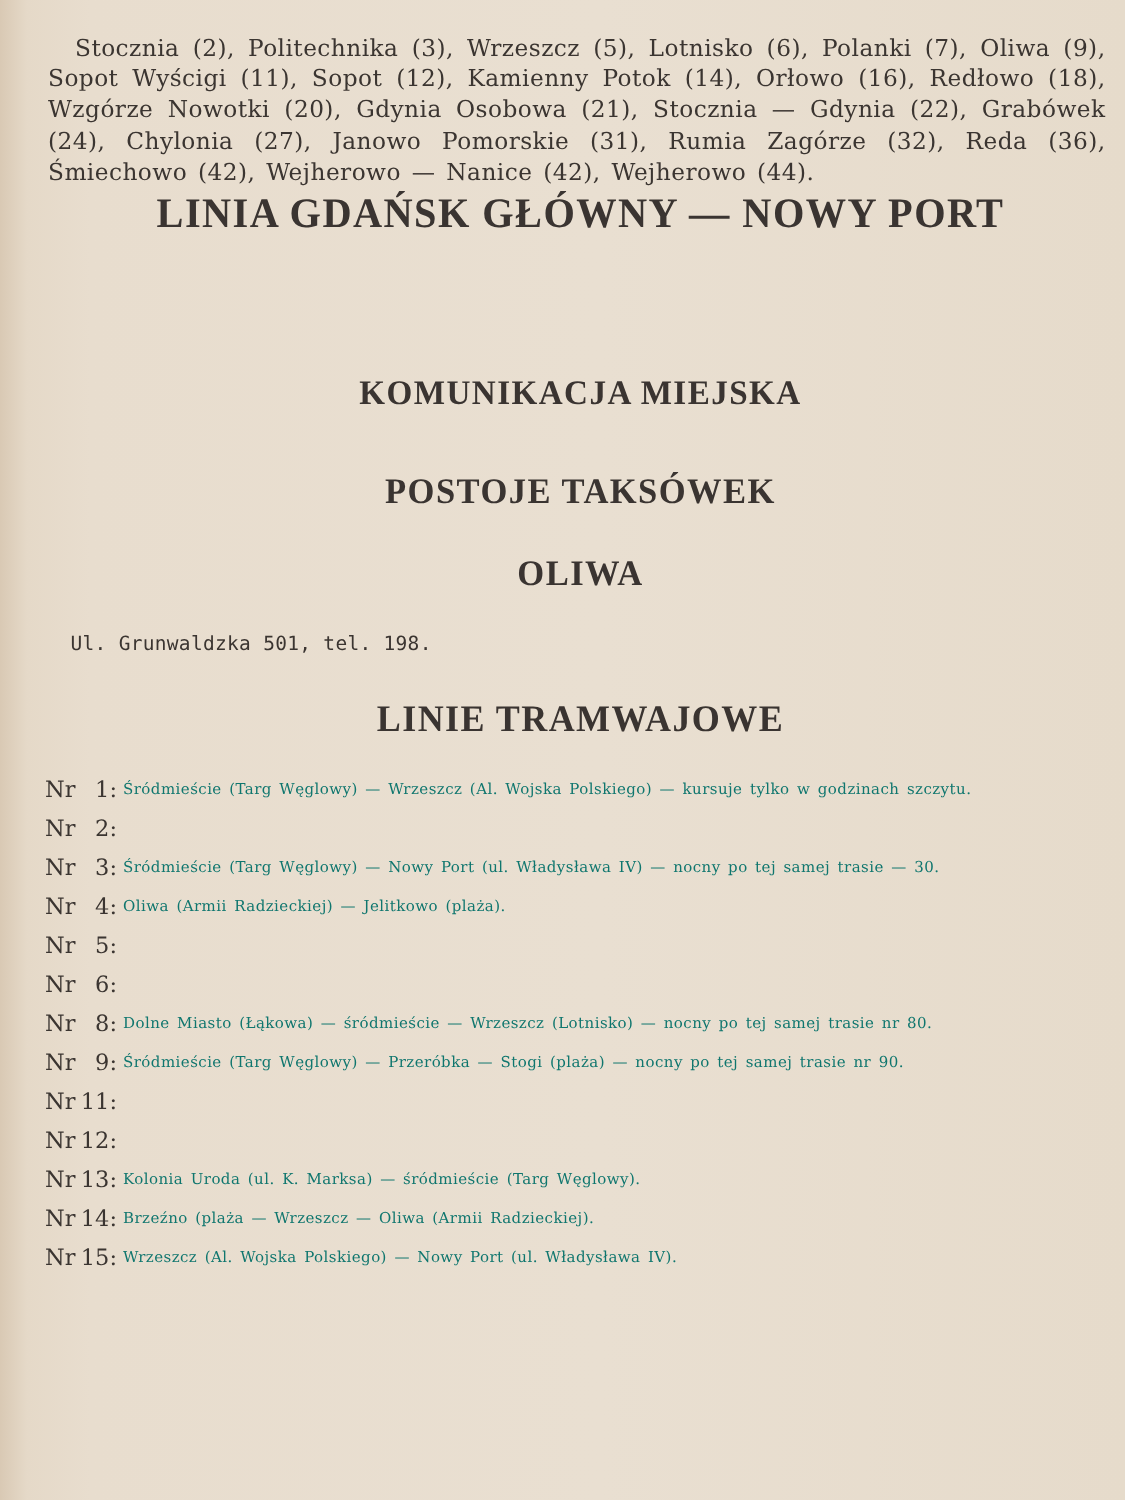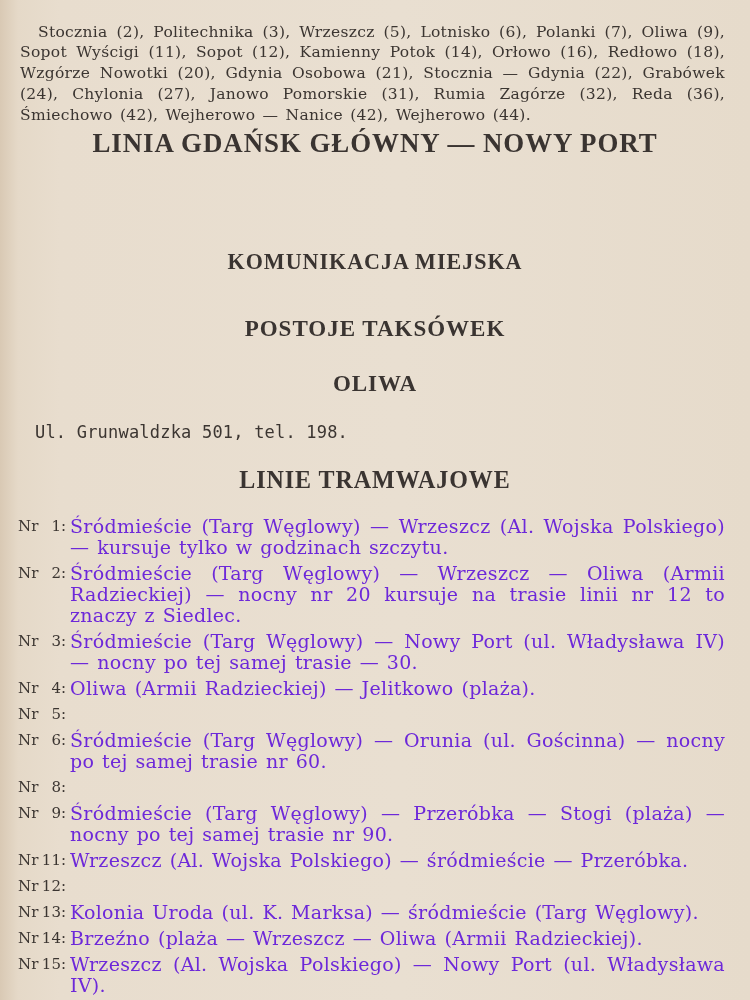--- a/index.html
+++ b/index.html
@@ -4,21 +4,21 @@
 <style>
   html, body { margin: 0; padding: 0; }
   body {
     width: 750px; height: 1000px; overflow: hidden;
     background: #e7dccd;
     background-image: linear-gradient(90deg, #d9c9b4 0px, #e5d9c8 18px, #e8ddce 60px, #e9dfd1 400px, #e6dbcb 750px);
     color: #3a3430;
     font-family: "DejaVu Serif", "Liberation Serif", serif;
     position: relative;
   }
-  .page { position: absolute; left: 0; top: 0; width: 615px; height: 1000px; }
+  .page { position: absolute; left: 12px; top: 0; width: 615px; height: 1000px; }
   .para {
     position: absolute; left: 20px; width: 705px;
     font-family: "DejaVu Serif", serif;
     font-size: 15.5px; line-height: 20.8px; letter-spacing: 0.3px;
     text-align: justify; word-spacing: 2px; color: #3b3531;
   }
   .para .indent { display: inline-block; width: 18px; }
   .stops1 { top: 6px; }
   .stops2 { top: 174px; }
   h2 {
@@ -28,34 +28,34 @@
     font-weight: bold; color: #3a3431; letter-spacing: 1px;
     transform: scaleX(0.96);
   }
   .h-linia { top: 127px; font-size: 28px; }
   .h-komun { top: 249px; font-size: 23px; }
   .h-postoje { top: 315px; font-size: 24px; }
   .h-oliwa { top: 370px; font-size: 24px; }
   .h-linie { top: 466px; font-size: 25px; }
   .addr {
     position: absolute; left: 35px; top: 422px;
-    font-family: "DejaVu Sans Mono", monospace; font-size: 17px; color: #3b3531;
+    font-family: "DejaVu Sans Mono", monospace; font-size: 13px; color: #3b3531;
     letter-spacing: 0.2px;
   }
   .lines { position: absolute; left: 0; top: 516px; width: 750px; }
   .line-row { display: flex; margin-bottom: 5px; }
   .nr {
     width: 70px; padding-left: 18px; box-sizing: border-box;
     font-family: "DejaVu Serif", serif; font-size: 15px; line-height: 21px; color: #3b3531;
     flex: none; display: flex; justify-content: space-between; padding-right: 4px;
   }
   .nr .num { text-align: right; }
   .desc {
-    width: 655px; font-size: 19px; line-height: 21px; letter-spacing: 0.3px;
-    text-align: justify; word-spacing: 1.5px; color: #6d28d9;
+    width: 655px; font-size: 10px; line-height: 21px; letter-spacing: 0.3px;
+    text-align: justify; word-spacing: 1.5px; color: #0f766e;
   }
 </style>
 </head>
 <body>
 
 <div class="page">
 
   <p class="para stops1"><span class="indent"></span><span>Stocznia (2), Politechnika (3), Wrzeszcz (5), Lotnisko (6), Polanki (7), Oliwa (9), Sopot Wyścigi (11), Sopot (12), Kamienny Potok (14), Orłowo (16), Redłowo (18), Wzgórze Nowotki (20), Gdynia Osobowa (21), Stocznia — Gdynia (22), Grabówek (24), Chylonia (27), Janowo Pomorskie (31), Rumia Zagórze (32), Reda (36), Śmiechowo (42), Wejherowo — Nanice (42), Wejherowo (44).</span></p>
 
   <h2 class="h-linia">LINIA GDAŃSK GŁÓWNY — NOWY PORT</h2>
@@ -78,21 +78,20 @@
           <span class="pfx">Nr</span>
           <span class="num">1:</span>
         </div>
         <div class="desc">Śródmieście (Targ Węglowy) — Wrzeszcz (Al. Wojska Polskiego) — kursuje tylko w godzinach szczytu.</div>
       </div>
       <div class="line-row">
         <div class="nr">
           <span class="pfx">Nr</span>
           <span class="num">2:</span>
         </div>
-        <div class="desc">Śródmieście (Targ Węglowy) — Wrzeszcz — Oliwa (Armii Radzieckiej) — nocny nr 20 kursuje na trasie linii nr 12 to znaczy z Siedlec.</div>
       </div>
       <div class="line-row">
         <div class="nr">
           <span class="pfx">Nr</span>
           <span class="num">3:</span>
         </div>
         <div class="desc">Śródmieście (Targ Węglowy) — Nowy Port (ul. Władysława IV) — nocny po tej samej trasie — 30.</div>
       </div>
       <div class="line-row">
         <div class="nr">
@@ -105,41 +104,40 @@
         <div class="nr">
           <span class="pfx">Nr</span>
           <span class="num">5:</span>
         </div>
       </div>
       <div class="line-row">
         <div class="nr">
           <span class="pfx">Nr</span>
           <span class="num">6:</span>
         </div>
-        <div class="desc">Śródmieście (Targ Węglowy) — Orunia (ul. Gościnna) — nocny po tej samej trasie nr 60.</div>
       </div>
       <div class="line-row">
         <div class="nr">
           <span class="pfx">Nr</span>
           <span class="num">8:</span>
         </div>
+        <div class="desc">Dolne Miasto (Łąkowa) — śródmieście — Wrzeszcz (Lotnisko) — nocny po tej samej trasie nr 80.</div>
       </div>
       <div class="line-row">
         <div class="nr">
           <span class="pfx">Nr</span>
           <span class="num">9:</span>
         </div>
         <div class="desc">Śródmieście (Targ Węglowy) — Przeróbka — Stogi (plaża) — nocny po tej samej trasie nr 90.</div>
       </div>
       <div class="line-row">
         <div class="nr">
           <span class="pfx">Nr</span>
           <span class="num">11:</span>
         </div>
-        <div class="desc">Wrzeszcz (Al. Wojska Polskiego) — śródmieście — Przeróbka.</div>
       </div>
       <div class="line-row">
         <div class="nr">
           <span class="pfx">Nr</span>
           <span class="num">12:</span>
         </div>
       </div>
       <div class="line-row">
         <div class="nr">
           <span class="pfx">Nr</span>

